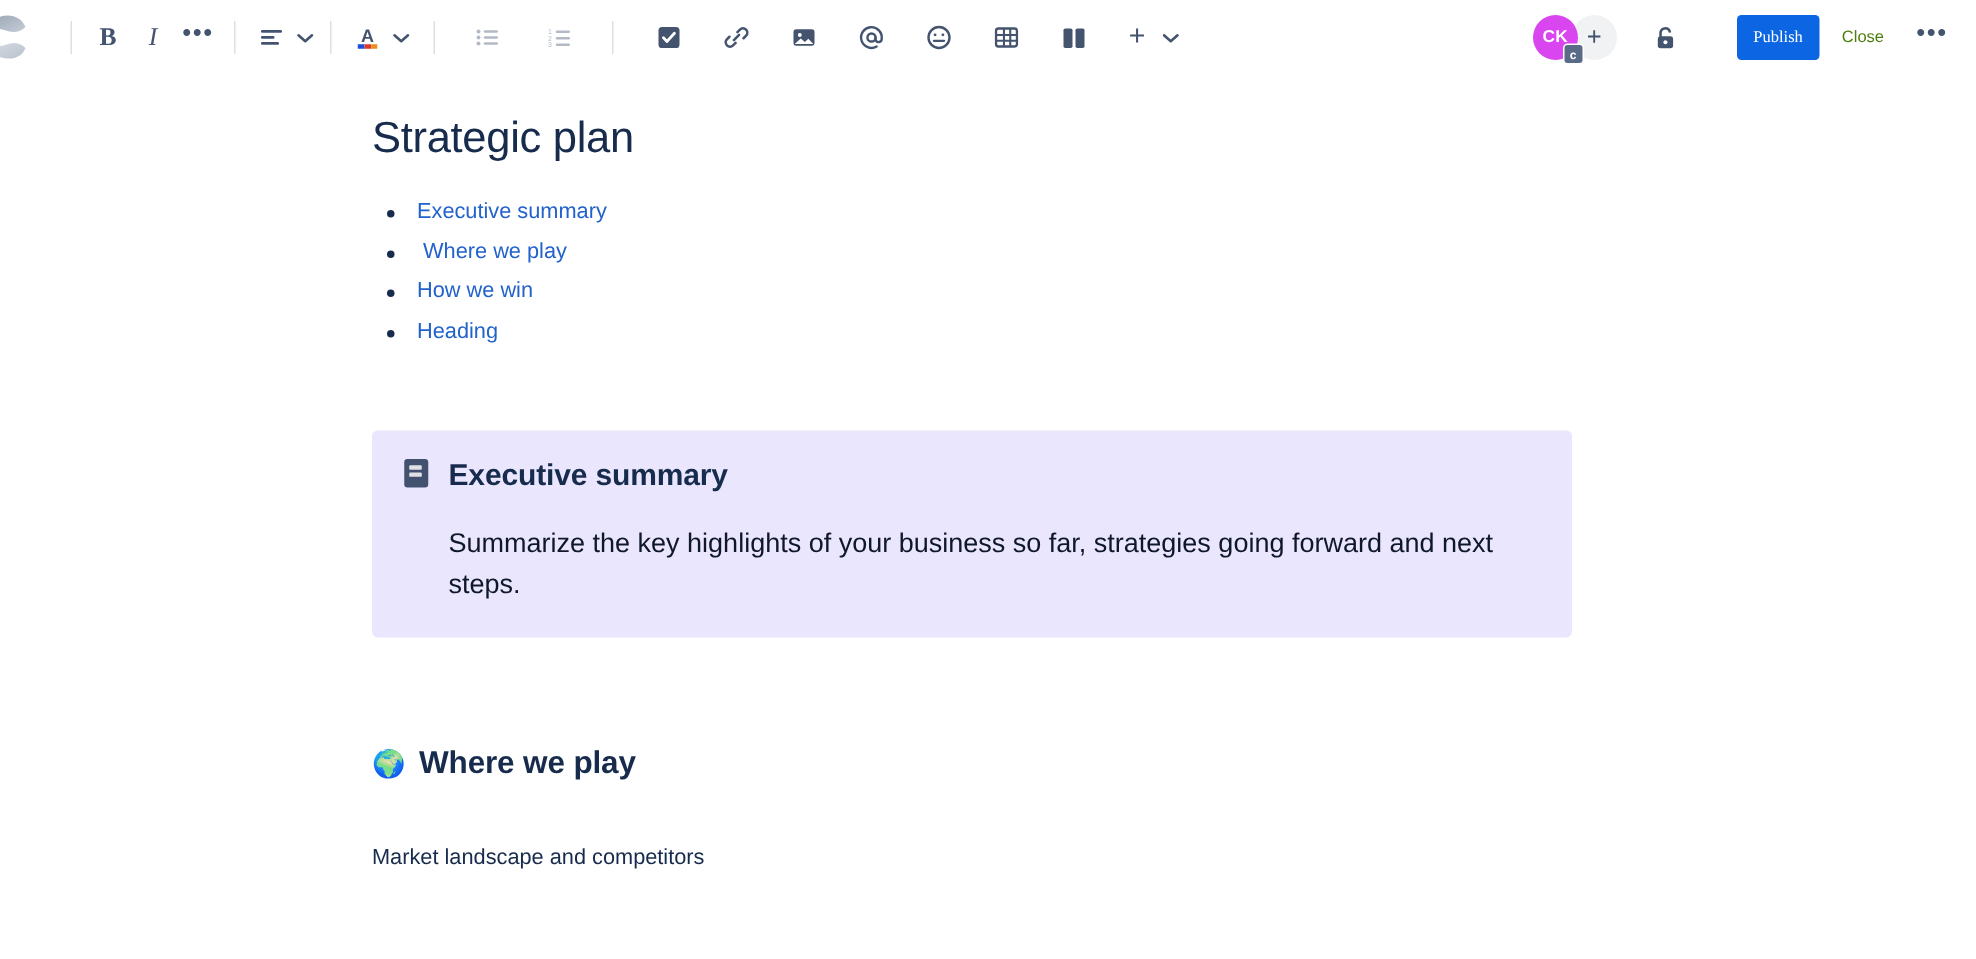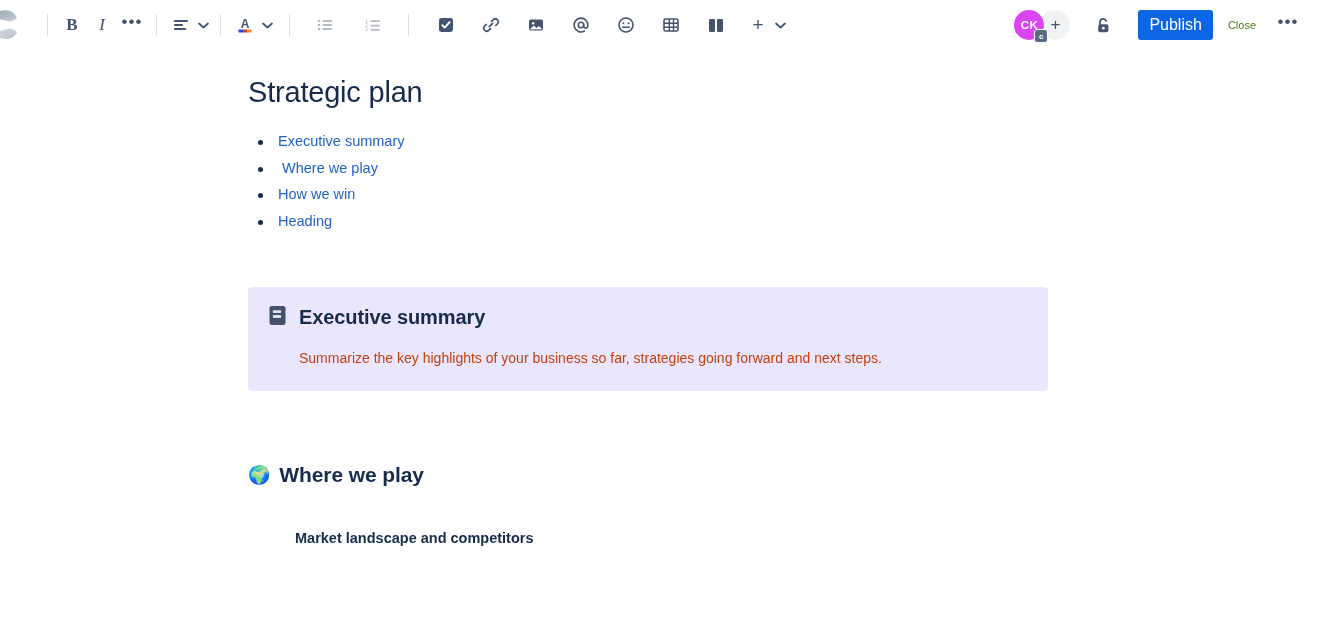--- a/index.html
+++ b/index.html
@@ -98,28 +98,28 @@
     color: #42526e;
     display: flex; align-items: center; justify-content: center;
     font-size: 17px; font-weight: 400;
     margin-left: -4px;
     cursor: pointer;
   }
 
   .btn-publish {
     background: #0c66e4;
     color: #ffffff;
-    font-size: 16px;
+    font-size: 11px;
     height: 30px;
     padding: 0 11px;
     border: none;
     border-radius: 3px;
     cursor: pointer;
-    font-family: Liberation Sans, sans-serif;
-    margin-left: 12px;
+    font-family: Liberation Serif, serif;
+    margin-left: 24px;
   }
   .btn-close {
     color: #4d7c0f;
     font-size: 11px;
     height: 30px;
     padding: 0 11px;
     display: inline-flex; align-items: center;
     cursor: pointer;
     margin-left: 4px;
   }
@@ -191,43 +191,42 @@
   .panel-icon { flex: 0 0 auto; display:block; }
   .panel-title {
     font-size: 20px;
     font-weight: 700;
     color: #172b4d;
     letter-spacing: -0.1px;
   }
   .panel-body {
     margin-top: 18px;
     padding-left: 31px;
-    font-size: 14px;
-    color: #c2410c;
+    font-size: 18px;
+    color: #0f172a;
     line-height: 1.5;
   }
 
   .section-heading {
     margin-top: 72px;
     font-size: 21px;
     font-weight: 700;
     color: #172b4d;
     display: flex;
     align-items: center;
     gap: 9px;
     letter-spacing: -0.1px;
   }
   .section-emoji { font-size: 18px; line-height: 1; }
 
   .subheading {
     margin-top: 43px;
     font-size: 14.5px;
-    font-weight: 700;
+    font-weight: 400;
     color: #172b4d;
-    margin-left: 47px;
   }
 </style>
 </head>
 <body>
 
 <div class="toolbar">
 
   <div class="tb-logo">
     <svg width="44" height="34" viewBox="0 0 44 34">
       <defs>

